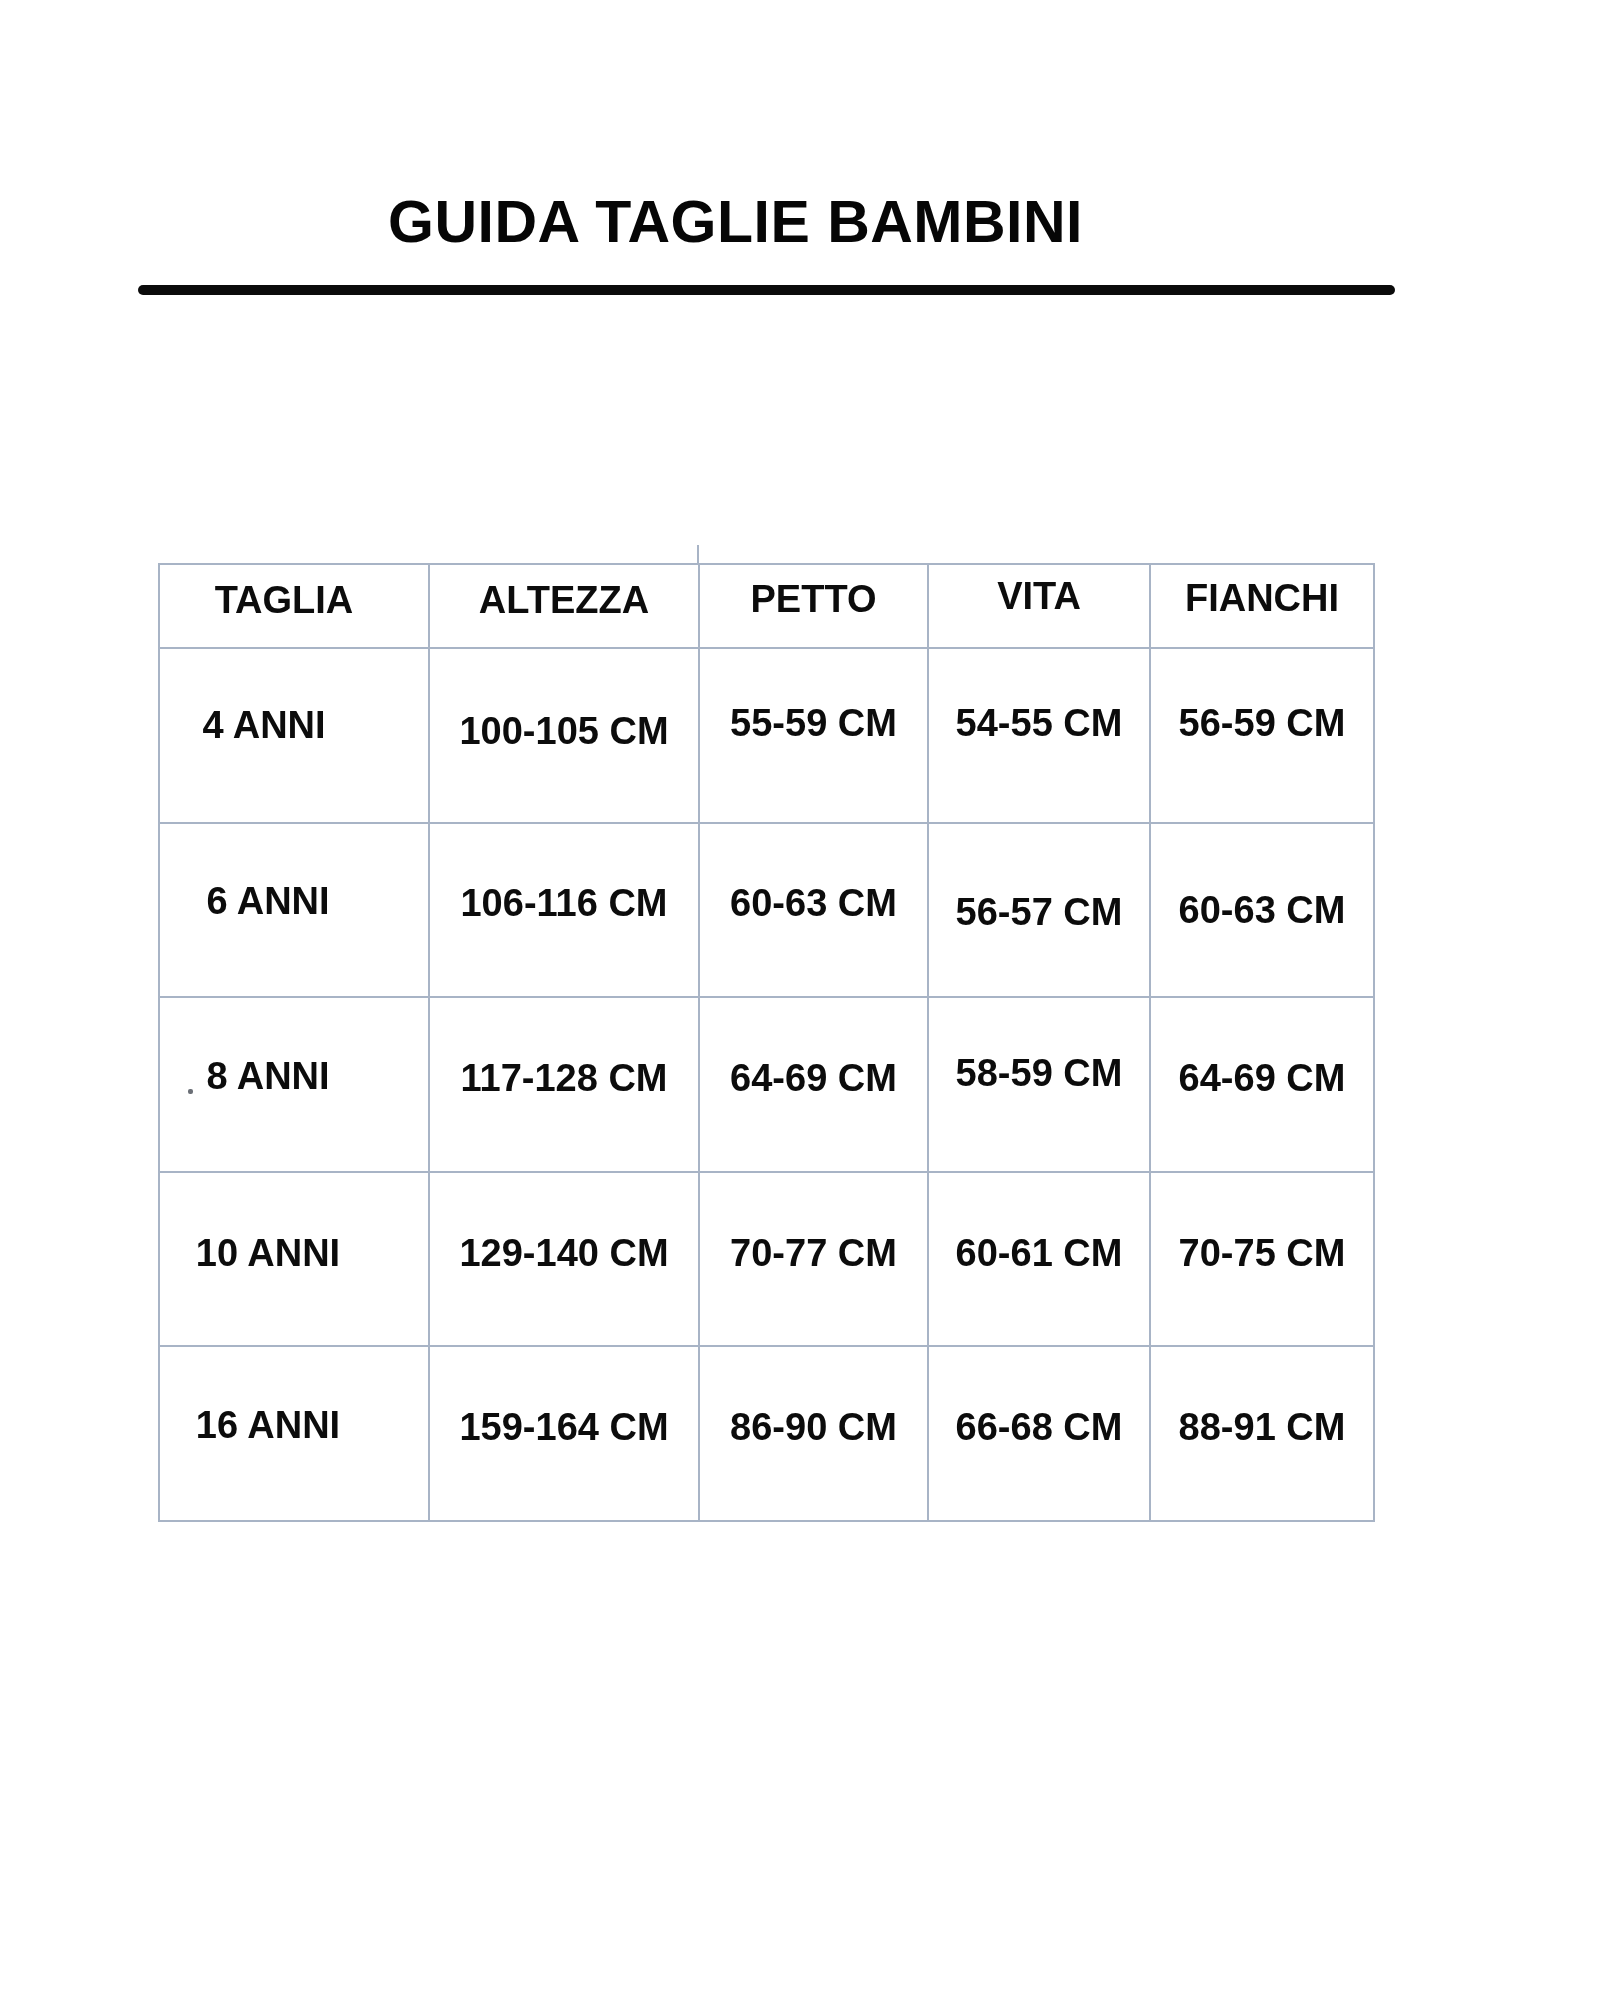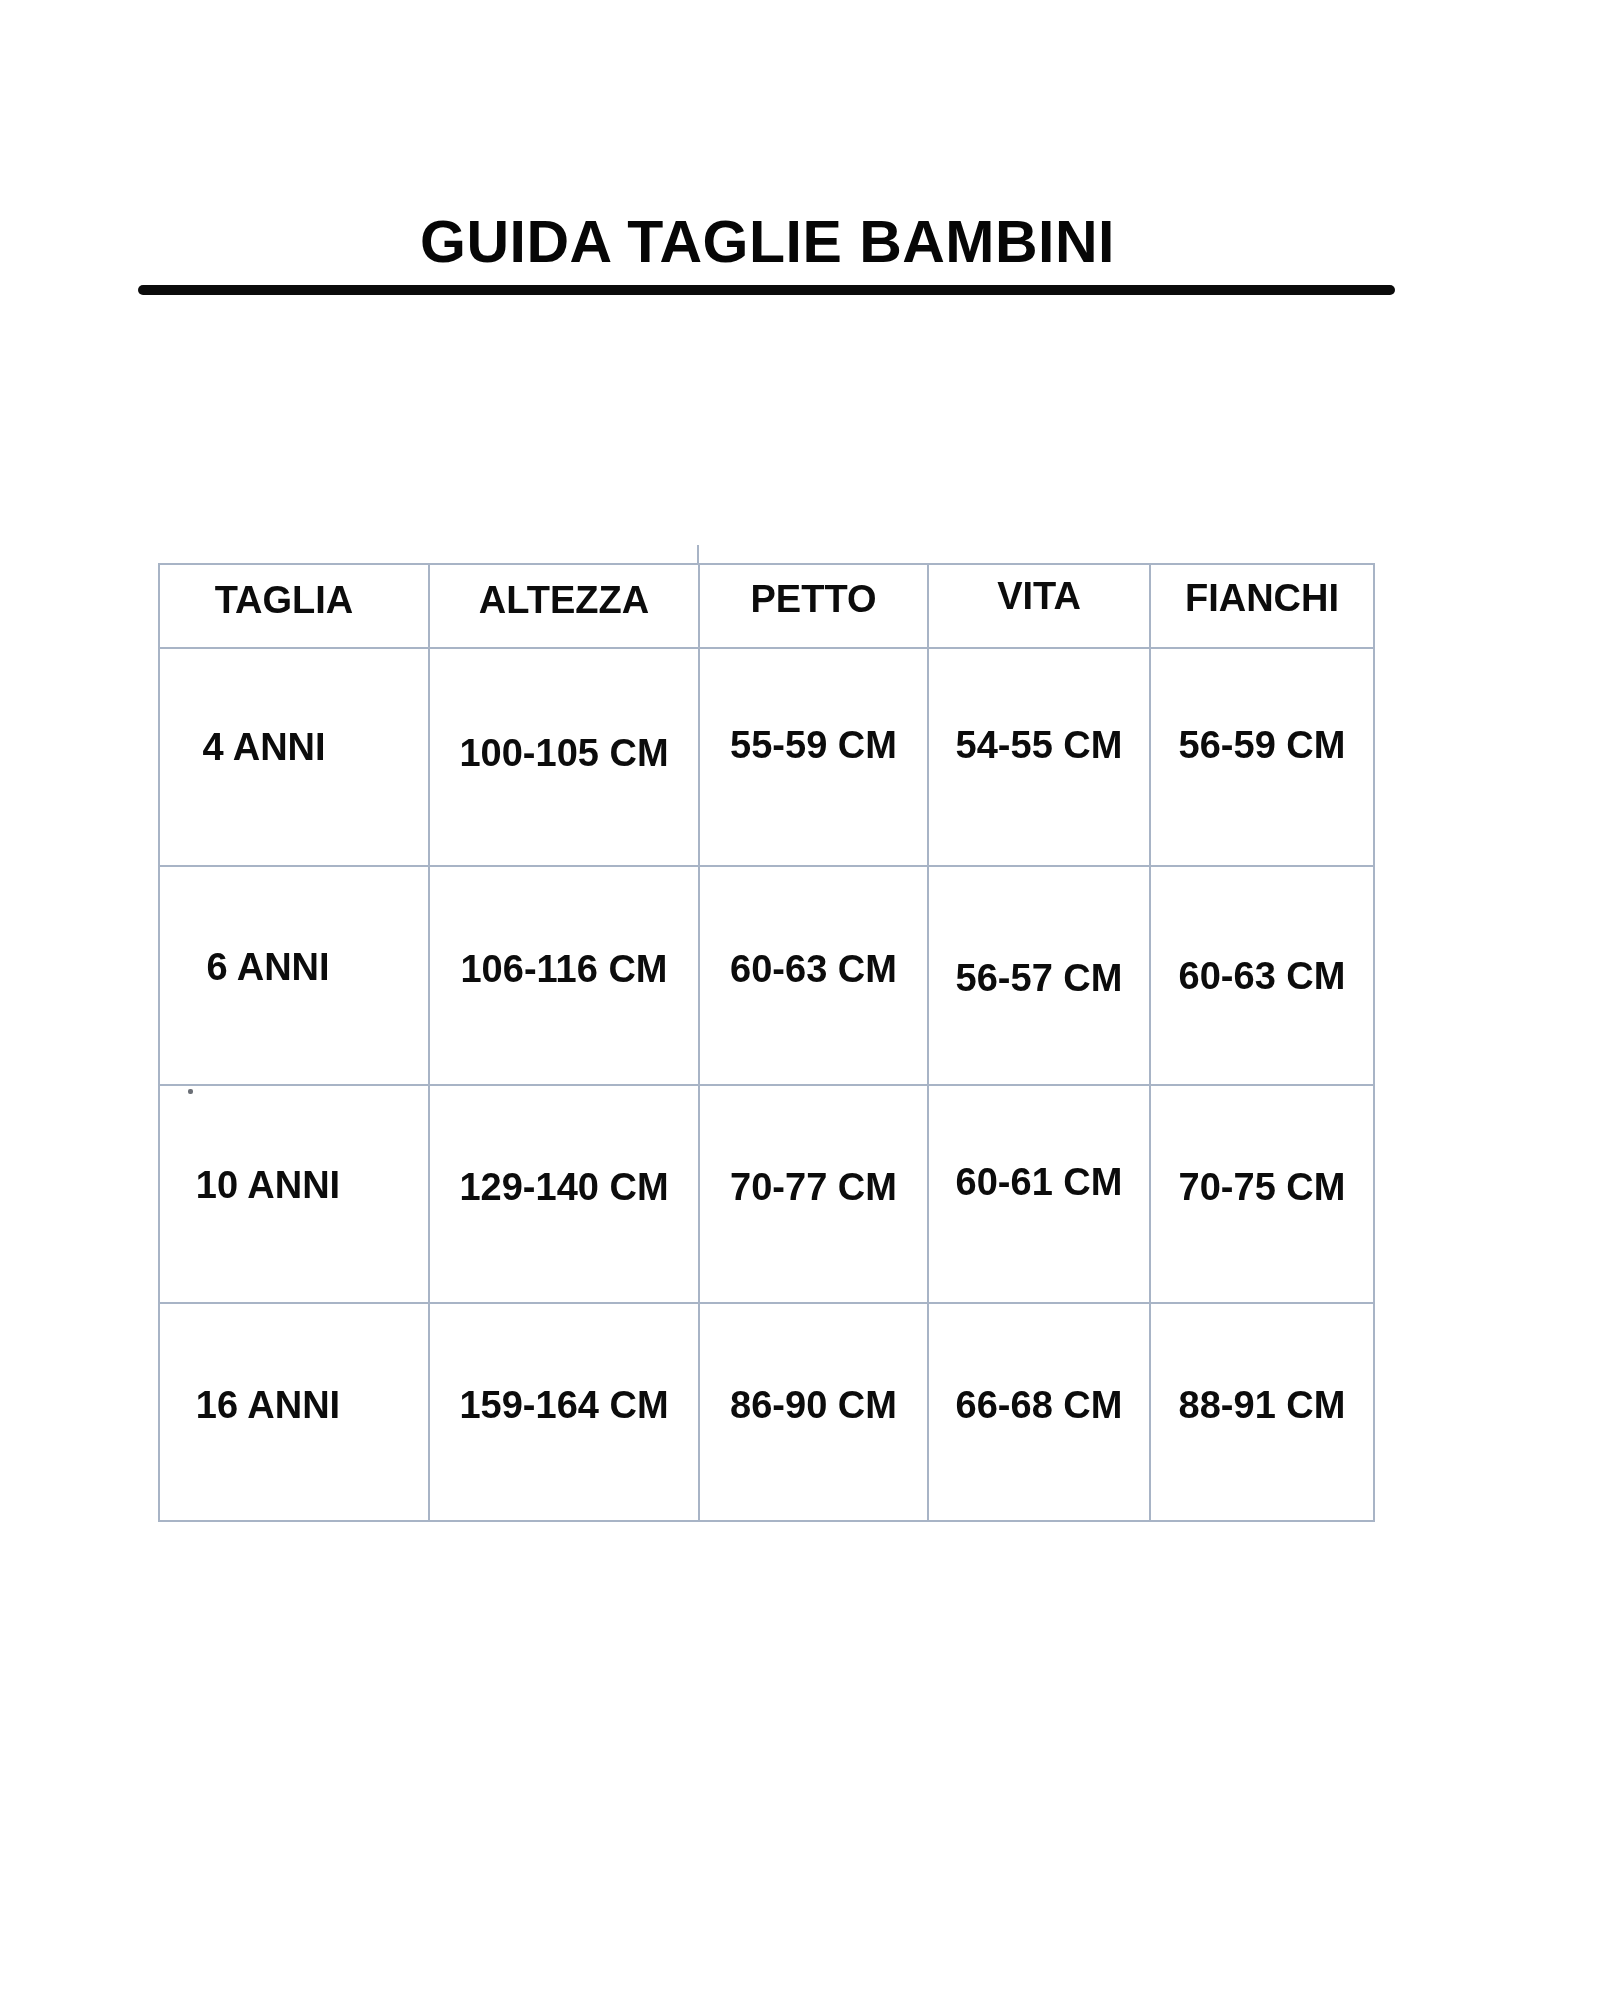--- a/index.html
+++ b/index.html
@@ -14,27 +14,26 @@
     position:relative;
     font-family:"Liberation Sans","DejaVu Sans",sans-serif;
     color:var(--ink);
     overflow:hidden;
   }
   .page{position:absolute;inset:0;background:var(--bg);}
 
   
   .title{
     position:absolute;
-    left:420px;top:193px;
+    left:388px;top:193px;
     font-size:59px;line-height:59px;
     font-weight:700;
     letter-spacing:0.5px;
     white-space:nowrap;
     color:#060606;
-    margin-top:20px;
   }
   .title-rule{
     position:absolute;
     left:138px;top:285px;
     width:1257px;height:10px;
     background:#0b0b0b;
     border-radius:5px;
   }
 
   
@@ -145,20 +144,27 @@
           <td><span>56-59 CM</span></td>
         </tr>
         <tr>
           <td><span>6 ANNI</span></td>
           <td><span>106-116 CM</span></td>
           <td><span>60-63 CM</span></td>
           <td><span>56-57 CM</span></td>
           <td><span>60-63 CM</span></td>
         </tr>
         <tr>
+          <td><span>8 ANNI</span></td>
+          <td><span>117-128 CM</span></td>
+          <td><span>64-69 CM</span></td>
+          <td><span>58-59 CM</span></td>
+          <td><span>64-69 CM</span></td>
+        </tr>
+        <tr>
           <td><span>10 ANNI</span></td>
           <td><span>129-140 CM</span></td>
           <td><span>70-77 CM</span></td>
           <td><span>60-61 CM</span></td>
           <td><span>70-75 CM</span></td>
         </tr>
         <tr>
           <td><span>16 ANNI</span></td>
           <td><span>159-164 CM</span></td>
           <td><span>86-90 CM</span></td>

